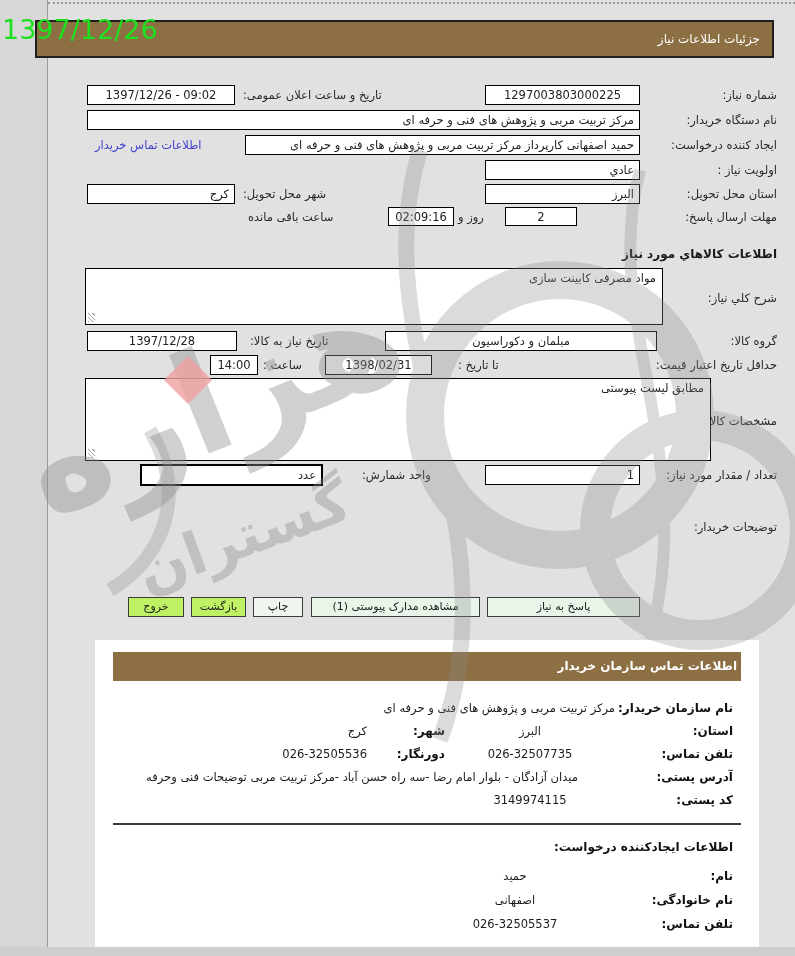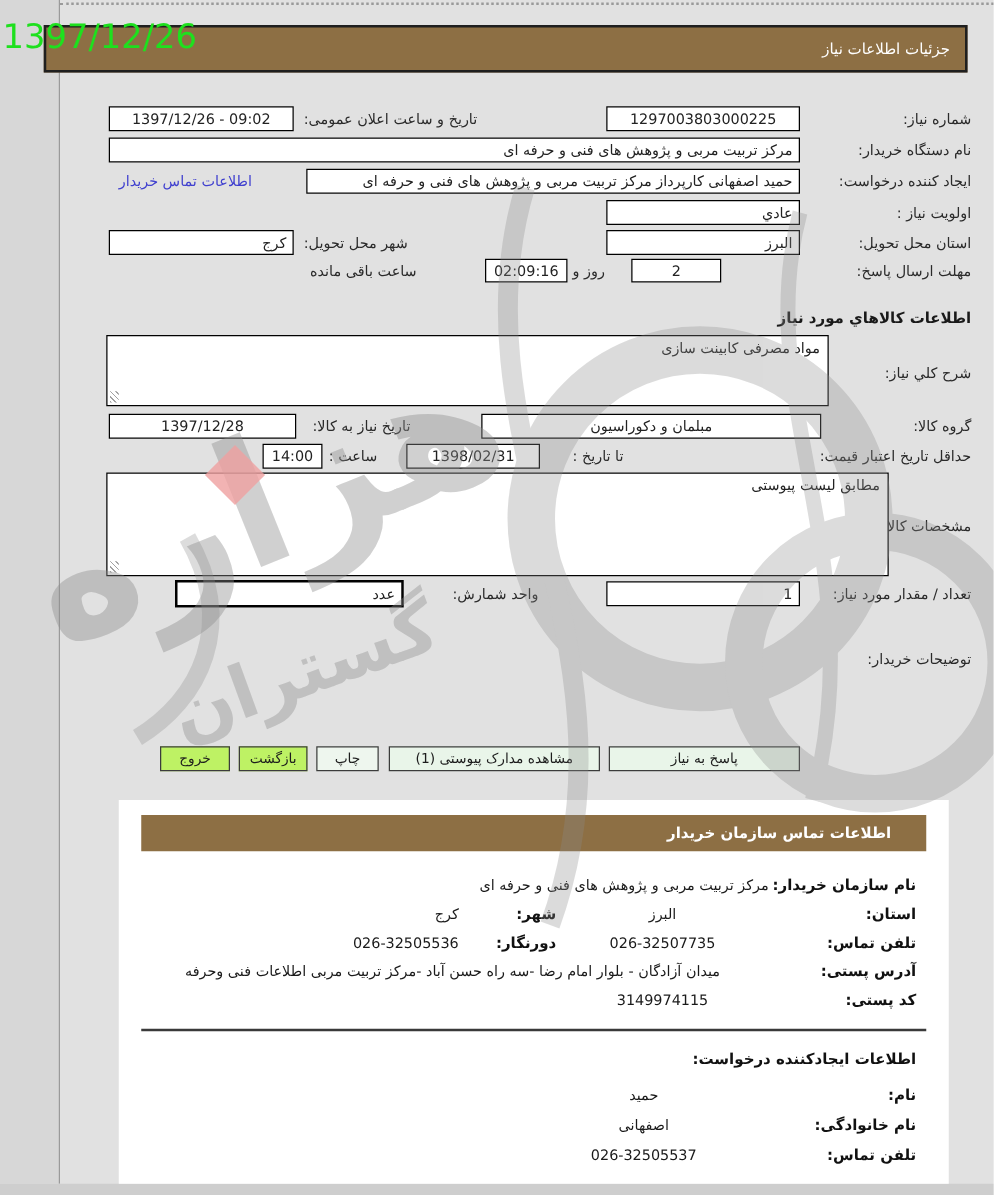--- a/index.html
+++ b/index.html
@@ -50,21 +50,21 @@
   }
   .btn.green{background:#e9f5e9;}
   .btn.pale{background:#eef6ee;}
   .btn.pink{background:#bef264;}
 
   .panel{
     position:absolute;left:95px;top:640px;width:664px;height:307px;background:#ffffff;
   }
   .panel .bar2{
     position:absolute;left:18px;right:18px;top:12px;height:29px;background:#8d6f44;
-    color:#fff;font-size:12px;font-weight:bold;line-height:29px;padding-right:28px;box-sizing:border-box;
+    color:#fff;font-size:12px;font-weight:bold;line-height:29px;padding-right:4px;box-sizing:border-box;
   }
   .c-rows{position:absolute;left:14px;right:26px;top:56px;}
   .c-row{display:grid;grid-template-columns:118px 170px 78px 1fr;align-items:center;min-height:23px;direction:rtl;}
   .c-row .cl{font-size:12px;font-weight:bold;color:#111;white-space:nowrap;}
   .c-row .cv{font-size:11.5px;color:#1a1a1a;}
   .c-row .cv.center{text-align:center;}
   .c-row .cv.span3{grid-column:2 / 5;}
   .divider{position:absolute;left:18px;right:18px;top:183px;border-top:2px solid #3a3a3a;}
   .sub-title{position:absolute;right:26px;top:200px;font-size:12px;font-weight:bold;color:#111;}
   .cr-rows{position:absolute;left:14px;right:26px;top:224px;}
@@ -169,21 +169,21 @@
         <span class="cv">کرج</span>
       </div>
       <div class="c-row">
         <span class="cl">تلفن تماس:</span>
         <span class="cv center ltr">026-32507735</span>
         <span class="cl">دورنگار:</span>
         <span class="cv ltr" style="text-align:right">026-32505536</span>
       </div>
       <div class="c-row">
         <span class="cl">آدرس پستی:</span>
-        <span class="cv span3" style="text-align:center">میدان آزادگان - بلوار امام رضا -سه راه حسن آباد -مرکز تربیت مربی اطلاعات فنی وحرفه</span>
+        <span class="cv span3" style="text-align:center">میدان آزادگان - بلوار امام رضا -سه راه حسن آباد -مرکز تربیت مربی توضیحات فنی وحرفه</span>
       </div>
       <div class="c-row">
         <span class="cl">کد پستی:</span>
         <span class="cv center ltr">3149974115</span>
       </div>
     </div>
 
     <div class="divider"></div>
     <div class="sub-title">اطلاعات ایجادکننده درخواست:</div>
 

